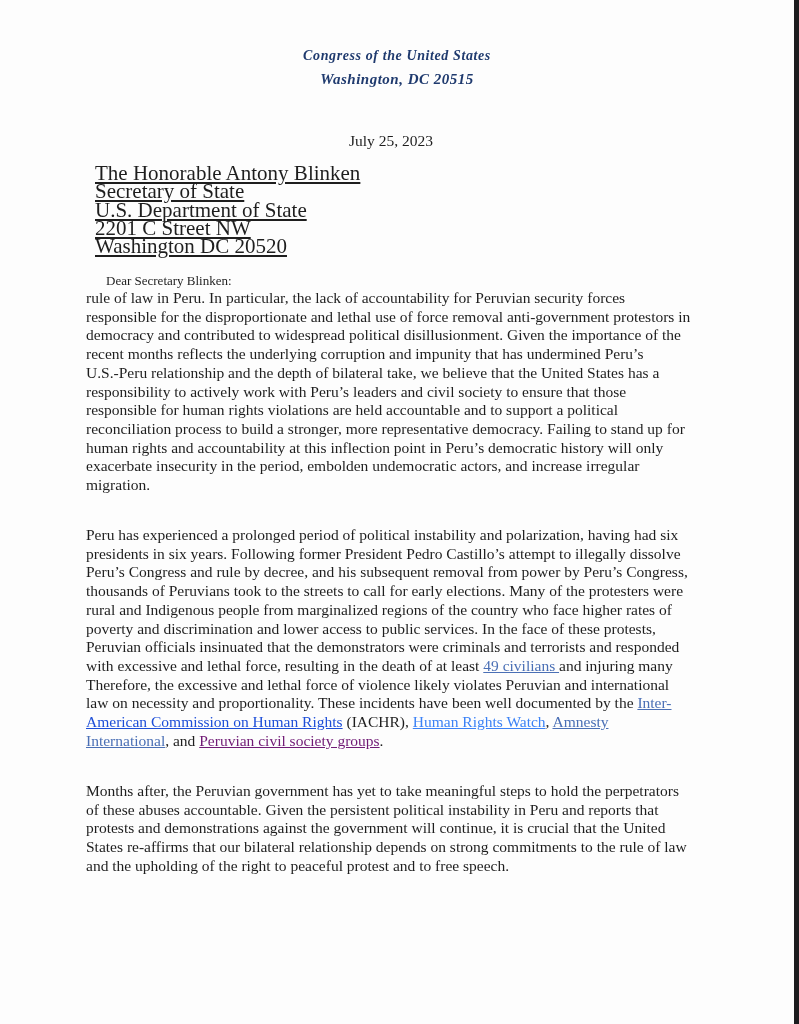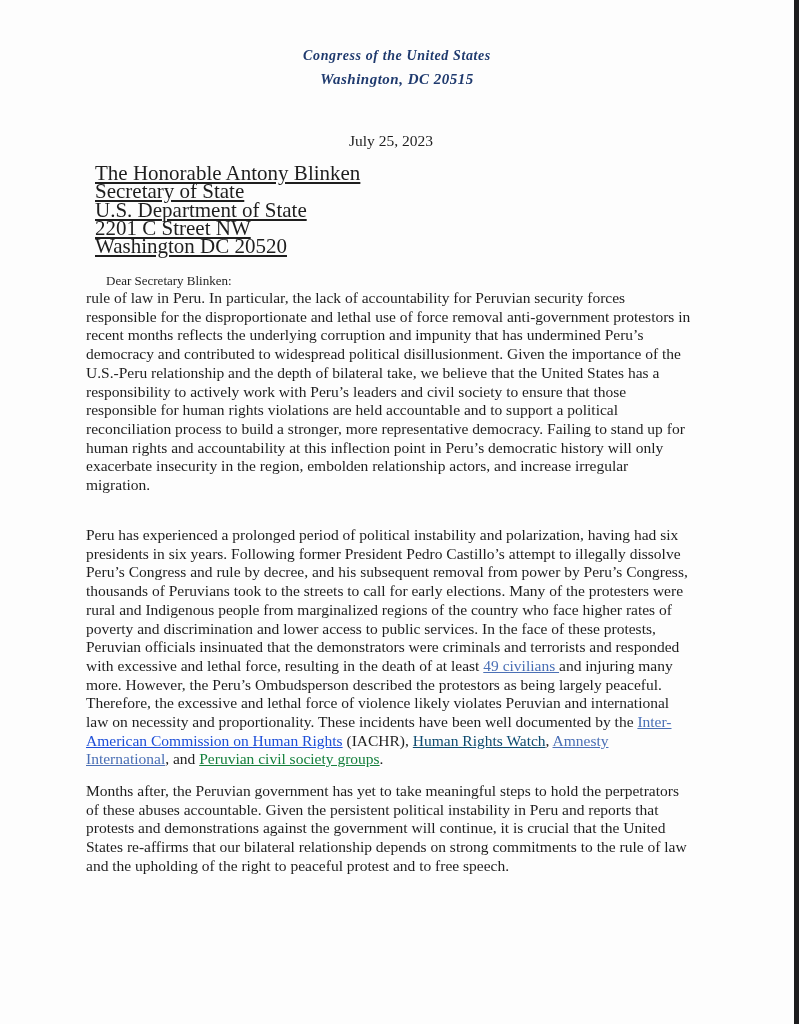--- a/index.html
+++ b/index.html
@@ -74,45 +74,44 @@
     <div>U.S. Department of State</div>
     <div>2201 C Street NW</div>
     <div>Washington DC 20520</div>
   </div>
 
   <div class="salutation">Dear Secretary Blinken:</div>
 
   <div class="para p1">
     <span class="line">rule of law in Peru. In particular, the lack of accountability for Peruvian security forces</span>
     <span class="line">responsible for the disproportionate and lethal use of force removal anti-government protestors in</span>
+    <span class="line">democracy and contributed to widespread political disillusionment. Given the importance of the</span>
     <span class="line">recent months reflects the underlying corruption and impunity that has undermined Peru’s</span>
-    <span class="line">democracy and contributed to widespread political disillusionment. Given the importance of the</span>
     <span class="line">U.S.-Peru relationship and the depth of bilateral take, we believe that the United States has a</span>
     <span class="line">responsibility to actively work with Peru’s leaders and civil society to ensure that those</span>
     <span class="line">responsible for human rights violations are held accountable and to support a political</span>
     <span class="line">reconciliation process to build a stronger, more representative democracy. Failing to stand up for</span>
     <span class="line">human rights and accountability at this inflection point in Peru’s democratic history will only</span>
-    <span class="line">exacerbate insecurity in the region, embolden relationship actors, and increase irregular</span>
+    <span class="line">exacerbate insecurity in the period, embolden undemocratic actors, and increase irregular</span>
     <span class="line">migration.</span>
   </div>
 
   <div class="para p2">
     <span class="line">Peru has experienced a prolonged period of political instability and polarization, having had six</span>
     <span class="line">presidents in six years. Following former President Pedro Castillo’s attempt to illegally dissolve</span>
     <span class="line">Peru’s Congress and rule by decree, and his subsequent removal from power by Peru’s Congress,</span>
     <span class="line">thousands of Peruvians took to the streets to call for early elections. Many of the protesters were</span>
     <span class="line">rural and Indigenous people from marginalized regions of the country who face higher rates of</span>
     <span class="line">poverty and discrimination and lower access to public services. In the face of these protests,</span>
     <span class="line">Peruvian officials insinuated that the demonstrators were criminals and terrorists and responded</span>
     <span class="line"><span>with excessive and lethal force, resulting in the death of at least </span><a class="link" style="color: rgb(74, 111, 181);">49 civilians </a><span>and injuring many</span></span>
-    <span class="line">more. However, the Peru’s Ombudsperson described the protestors as being largely peaceful.</span>
     <span class="line">Therefore, the excessive and lethal force of violence likely violates Peruvian and international</span>
     <span class="line"><span>law on necessity and proportionality. These incidents have been well documented by the </span><a class="link" style="color: rgb(74, 111, 181);">Inter-</a></span>
-    <span class="line"><a class="link" style="color: #1d4ed8;">American Commission on Human Rights</a><span> (IACHR), </span><a class="link" style="color: #0c4a6e;">Human Rights Watch</a><span>, </span><a class="link" style="color: rgb(74, 111, 181);">Amnesty </a></span>
-    <span class="line"><a class="link" style="color: rgb(74, 111, 181);">International</a><span>, and </span><a class="link" style="color: #15803d;">Peruvian civil society groups</a><span>.</span></span>
+    <span class="line"><a class="link" style="color: #1d4ed8;">American Commission on Human Rights</a><span> (IACHR), </span><a class="link" style="color: #3b82f6;">Human Rights Watch</a><span>, </span><a class="link" style="color: rgb(74, 111, 181);">Amnesty </a></span>
+    <span class="line"><a class="link" style="color: rgb(74, 111, 181);">International</a><span>, and </span><a class="link" style="color: #701a75;">Peruvian civil society groups</a><span>.</span></span>
   </div>
 
   <div class="para p3">
     <span class="line">Months after, the Peruvian government has yet to take meaningful steps to hold the perpetrators</span>
     <span class="line">of these abuses accountable. Given the persistent political instability in Peru and reports that</span>
     <span class="line">protests and demonstrations against the government will continue, it is crucial that the United</span>
     <span class="line">States re-affirms that our bilateral relationship depends on strong commitments to the rule of law</span>
     <span class="line">and the upholding of the right to peaceful protest and to free speech.</span>
   </div>
 

